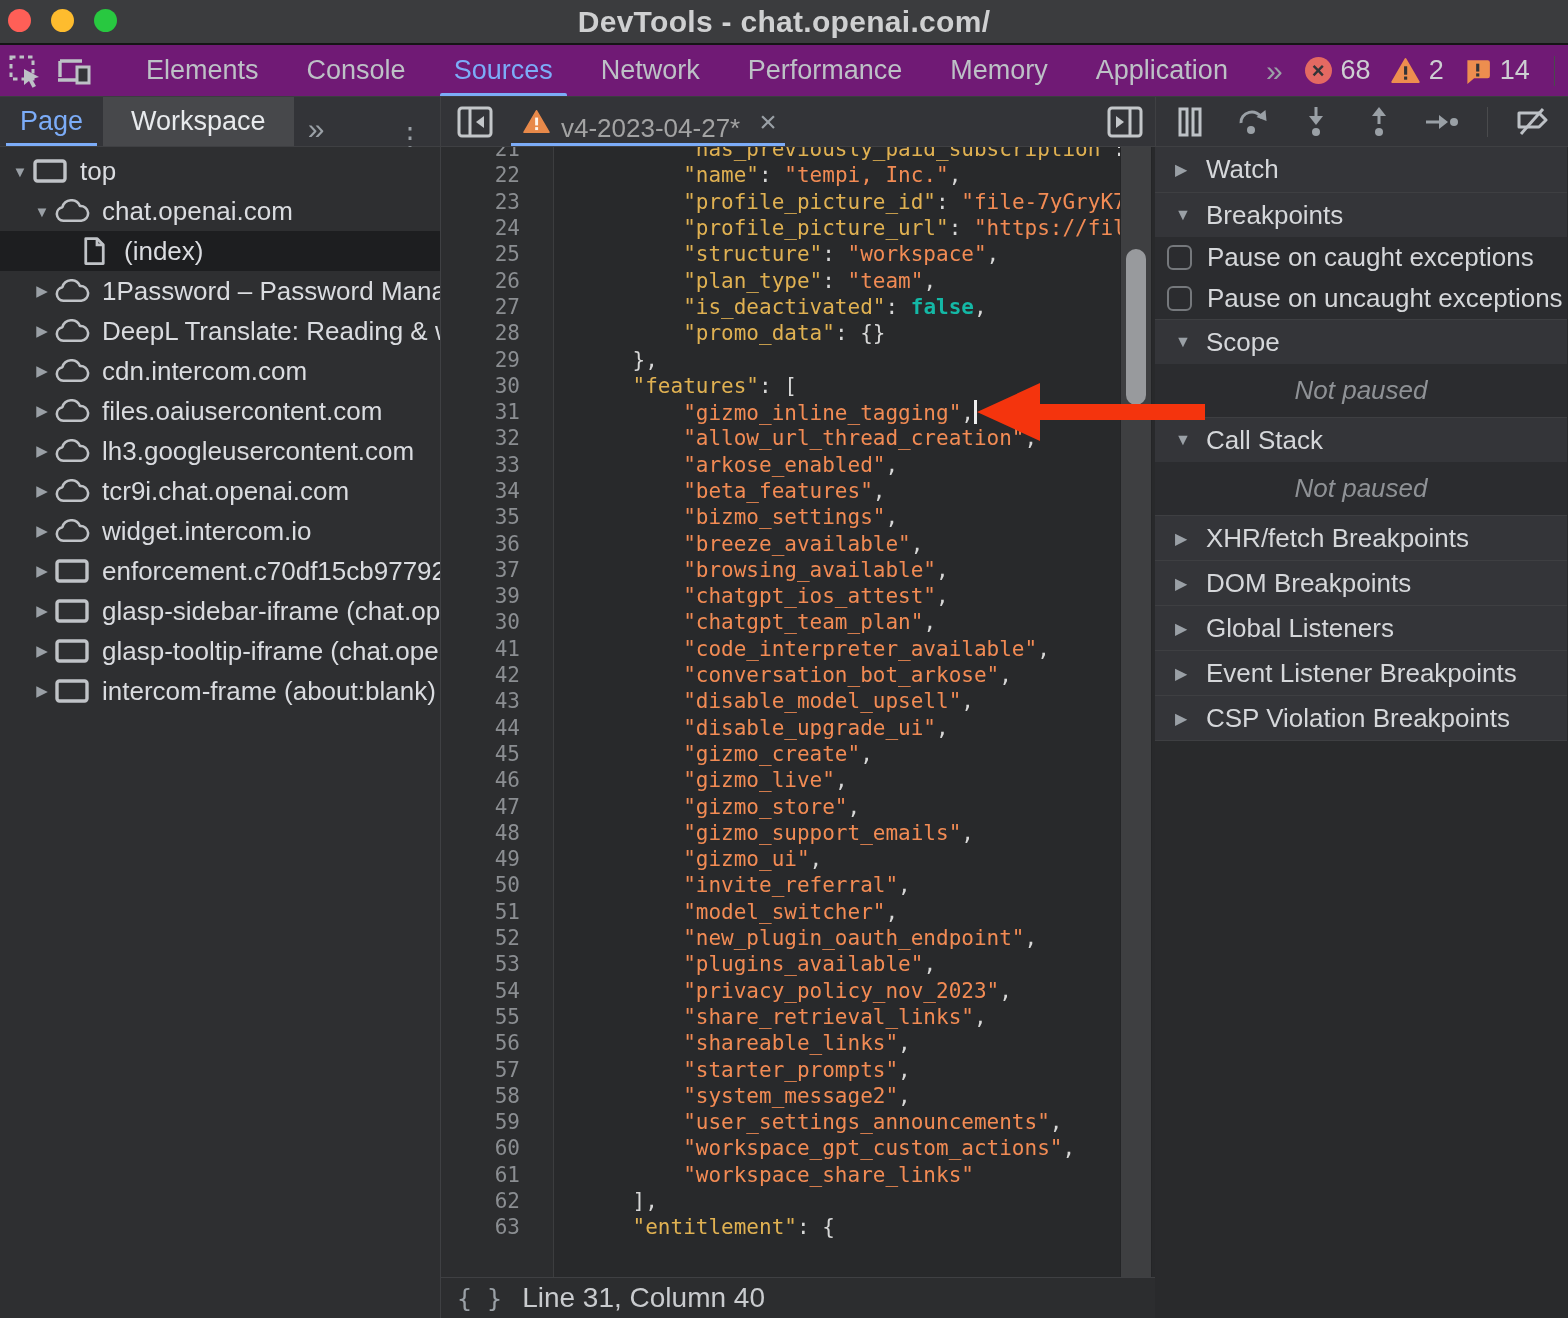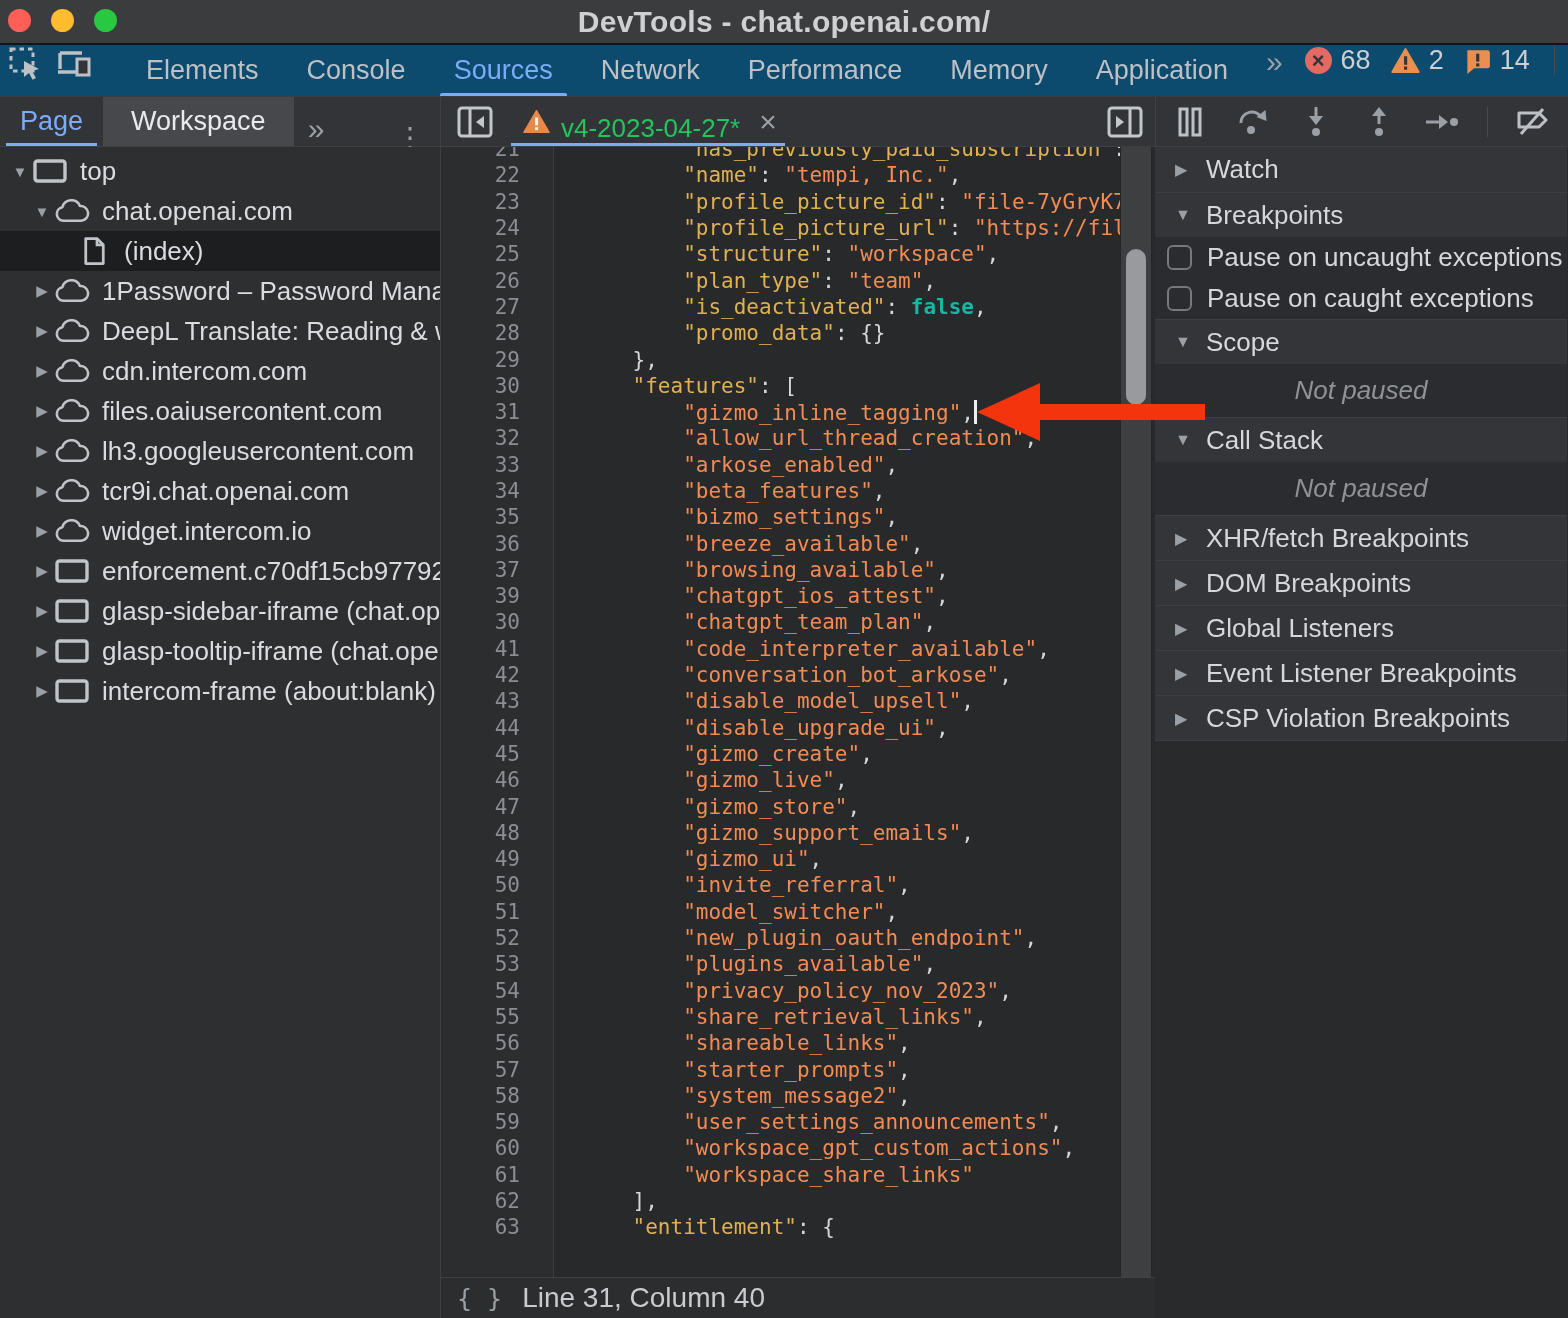--- a/index.html
+++ b/index.html
@@ -9,21 +9,21 @@
     background:#28292b; font-family:"Liberation Sans", sans-serif;
     -webkit-font-smoothing:antialiased;
   }
   
   .titlebar { position:relative; height:45px; background:#3b3c3e; border-bottom:2px solid #151515; }
   .traffic { position:absolute; top:9px; left:8px; display:flex; gap:20px; }
   .light { width:23px; height:23px; border-radius:50%; }
   .title { position:absolute; left:0; right:0; top:0; height:43px; display:flex; align-items:center; justify-content:center;
            color:#cfd0d1; font-size:30px; font-weight:bold; letter-spacing:.3px; }
   
-  .toolbar { height:52px; background:#0c4a6e; border-bottom:1px solid #3c3d40; display:flex; align-items:flex-start; position:relative; }
+  .toolbar { height:52px; background:#701a75; border-bottom:1px solid #3c3d40; display:flex; align-items:center; position:relative; }
   .tb-icon { width:36px; height:36px; display:flex; align-items:center; justify-content:center; }
   .vsep { width:1px; height:30px; background:#4a4b4d; }
   .main-tabs { display:flex; height:100%; align-items:center; margin-left:16px; }
   .main-tab { position:relative; height:100%; display:flex; align-items:center; padding:0 24px; font-size:27px; color:#bdc1c6; cursor:default; }
   .main-tab.active { color:#7cacf8; }
   .main-tab.active::after { content:""; position:absolute; left:10px; right:10px; bottom:0; height:3px; background:#7cacf8; border-radius:2px 2px 0 0; }
   .overflow-chevron { color:#9aa0a6; font-size:30px; padding:0 14px; letter-spacing:-2px; }
   .badges { margin-left:auto; display:flex; align-items:center; gap:10px; }
   .badge { display:flex; align-items:center; gap:9px; margin-left:10px; }
   .badge .cnt { color:#cdcfd2; font-size:27px; }
@@ -33,21 +33,21 @@
   .row2 { height:50px; display:flex; background:#333438; border-bottom:1px solid #3f4043; }
   .sb-head { width:441px; border-right:1px solid #3f4043; display:flex; align-items:flex-end; height:100%; }
   .sb-tab { position:relative; height:100%; display:flex; align-items:center; padding:0 20px; font-size:27px; color:#bdc1c6; }
   .sb-tab.page { color:#7cacf8; }
   .sb-tab.page::after { content:""; position:absolute; left:6px; right:6px; bottom:0; height:3px; background:#7cacf8; }
   .sb-tab.workspace { background:#47484b; color:#e8eaed; padding:0 28px; }
   .kebab { margin-left:auto; margin-right:16px; color:#9aa0a6; font-size:28px; line-height:0.62; text-align:center; }
   .tabstrip { width:715px; border-right:1px solid #3f4043; display:flex; align-items:center; height:100%; }
   .etab { position:relative; height:100%; display:flex; align-items:center; gap:11px; margin-left:24px; padding:0 6px; }
   .etab::after { content:""; position:absolute; left:-6px; right:-2px; bottom:0; height:3px; background:#7cacf8; }
-  .etab-label { color:#22c55e; font-size:26px;margin-top:13px; }
+  .etab-label { color:#a3a3a3; font-size:26px;margin-top:13px; }
   .etab-close { color:#9aa0a6; font-size:30px; margin-left:8px; }
   .dbg-toolbar { width:412px; display:flex; align-items:center; padding-left:16px; gap:27px; }
   
   .content { display:flex; height:1171px; }
   
   .sidebar { width:441px; background:#2e2f31; border-right:1px solid #3f4043; overflow:hidden; padding-top:4px; }
   .tree-row { height:40px; display:flex; align-items:center; white-space:nowrap; }
   .tree-row.selected { background:#1d1e20; }
   .tw { display:inline-flex; align-items:center; justify-content:center; }
   .arrow-box { width:24px; color:#9aa0a6; font-size:15px; flex:none; }
@@ -553,25 +553,25 @@
         <div class="sec-header">
           <span class="sec-tri">▶</span>
           <span class="sec-label">Watch</span>
         </div>
         <div class="sec-header">
           <span class="sec-tri">▼</span>
           <span class="sec-label">Breakpoints</span>
         </div>
         <div class="cb-row">
           <span class="cb-box"></span>
-          <span class="cb-label">Pause on uncaught exceptions</span>
+          <span class="cb-label">Pause on caught exceptions</span>
         </div>
         <div class="cb-row">
           <span class="cb-box"></span>
-          <span class="cb-label">Pause on caught exceptions</span>
+          <span class="cb-label">Pause on uncaught exceptions</span>
         </div>
         <div class="sec-header">
           <span class="sec-tri">▼</span>
           <span class="sec-label">Scope</span>
         </div>
         <div class="status-row">
           <span class="sec-status">Not paused</span>
         </div>
         <div class="sec-header">
           <span class="sec-tri">▼</span>

